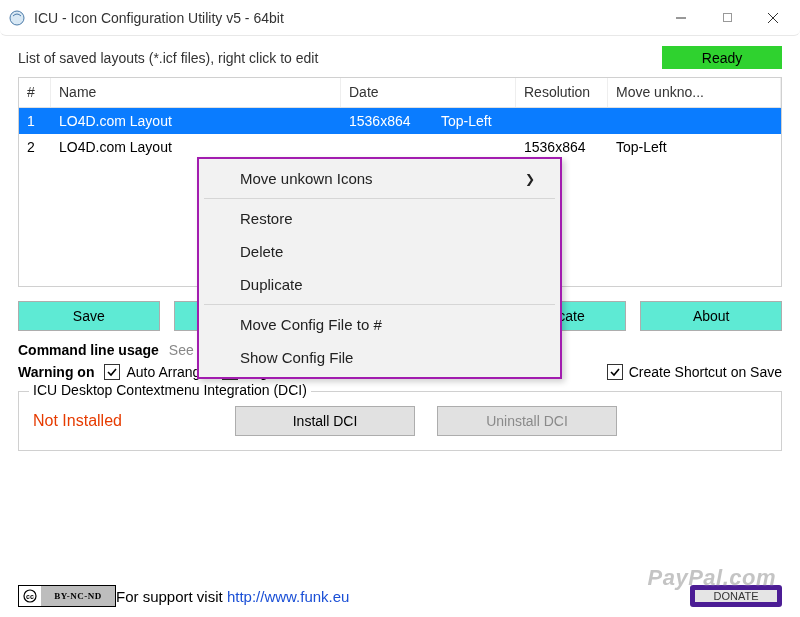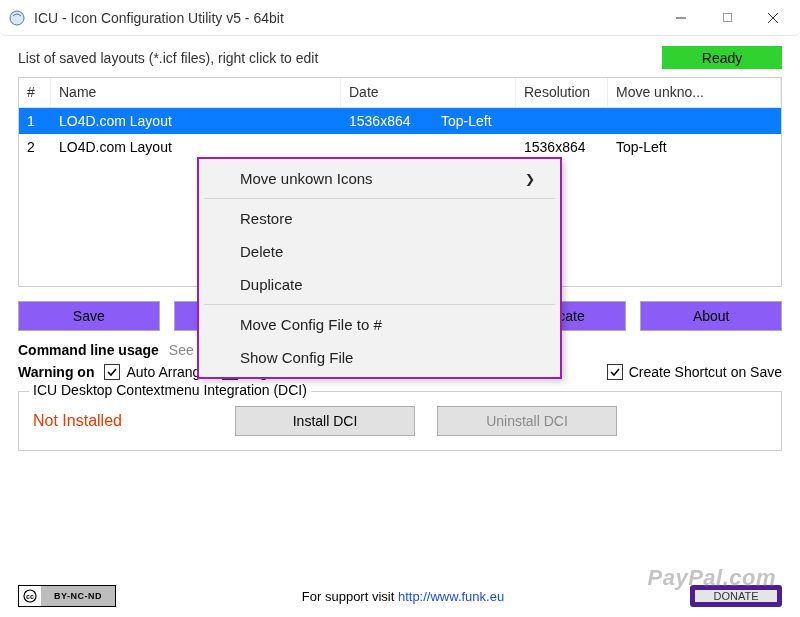--- a/index.html
+++ b/index.html
@@ -19,37 +19,37 @@
 .listhead div { padding: 6px 8px; font-size: 14px; color: #333; border-right: 1px solid #eee; }
 .col-idx { width: 32px; }
 .col-name { width: 290px; }
 .col-date { width: 175px; }
 .col-res { width: 92px; }
 .col-move { flex: 1; white-space: nowrap; overflow: hidden; text-overflow: ellipsis; }
 .listrow { display: flex; height: 26px; align-items: center; }
 .listrow div { padding: 3px 8px; font-size: 14px; white-space: nowrap; overflow: hidden; }
 .listrow.sel { background: #0a7cff; color: #fff; }
 .btnrow { display: flex; gap: 14px; margin: 14px 0 8px 0; }
-.btn { flex: 1; height: 30px; background: #8b5cf6; border: 1px solid #adadad; font-size: 14px; color: #000; display: flex; align-items: center; justify-content: center; cursor: default; }
+.btn { flex: 1; height: 30px; background: #5eead4; border: 1px solid #adadad; font-size: 14px; color: #000; display: flex; align-items: center; justify-content: center; cursor: default; }
 .line { display: flex; align-items: center; font-size: 14px; margin: 3px 0; }
 .bold { font-weight: bold; }
 .chk { margin: 0 6px 0 14px; width: 16px; height: 16px; border: 1px solid #333; display: inline-flex; align-items: center; justify-content: center; }
 .chk.first { margin-left: 10px; }
 .group { border: 1px solid #d0d0d0; margin-top: 8px; padding: 10px 14px 14px 14px; position: relative; }
 .group .legend { position: absolute; top: -10px; left: 10px; background: #fff; padding: 0 4px; font-size: 14px; }
 .notinst { color: #e63b00; font-weight: normal; font-size: 16px; }
 .dcirow { display: flex; gap: 22px; align-items: center; margin-top: 4px; }
 .dcirow .pad { width: 180px; }
 .dcibtn { width: 180px; height: 30px; background: #e1e1e1; border: 1px solid #adadad; display: flex; align-items: center; justify-content: center; font-size: 14px; }
 .dcibtn.disabled { color: #8a8a8a; }
 .footer { display: flex; align-items: center; margin-top: auto; padding: 6px 0 4px 0; }
 .cc-badge { width: 98px; height: 22px; border: 1px solid #000; display: flex; align-items: center; font-size: 10px; font-weight: bold; }
 .cc-badge .cc { width: 22px; height: 100%; display: flex; align-items: center; justify-content: center; background: #fff; }
-.cc-badge .txt { flex: 1; background: #bdbdbd; color: #000; height: 100%; display: flex; align-items: center; justify-content: center; letter-spacing: 0.5px; font-size: 9px;}
-.footer .support { flex: 1; text-align: center; font-size: 13px; }
+.cc-badge .txt { flex: 1; background: #bdbdbd; color: #000; height: 100%; display: flex; align-items: center; justify-content: center; letter-spacing: 0.5px; font-size: 9px; font-family: Liberation Serif, serif;}
+.footer .support { flex: 1; text-align: left; font-size: 15px; }
 .footer .support a { color: #1a4fd6; text-decoration: none; }
 .donate { width: 92px; height: 22px; border: 5px solid #4c1d95; background: #e5e5e5; border-radius: 3px; font-size: 11px; display: flex; align-items: center; justify-content: center; color: #333; }
 .ctxmenu { position: absolute; top: 157px; left: 197px; width: 365px; background: #f2f2f2; border: 2px solid #a21caf; box-shadow: 3px 3px 6px rgba(0,0,0,0.18); padding: 3px; z-index: 50; }
 .ctxitem { padding: 8px 22px 8px 38px; font-size: 15px; color: #222; display: flex; align-items: center; }
 .ctxitem .arrow { margin-left: auto; font-size: 12px; }
 .ctxsep { height: 1px; background: #d6d6d6; margin: 3px 2px; }
 .watermark { position: absolute; right: 24px; bottom: 26px; font-size: 22px; font-weight: bold; color: rgba(100,100,100,0.38); font-style: italic; letter-spacing: 0.5px; pointer-events: none; text-shadow: 0 0 2px rgba(255,255,255,0.6); }
 </style>
 </head>
 <body>

